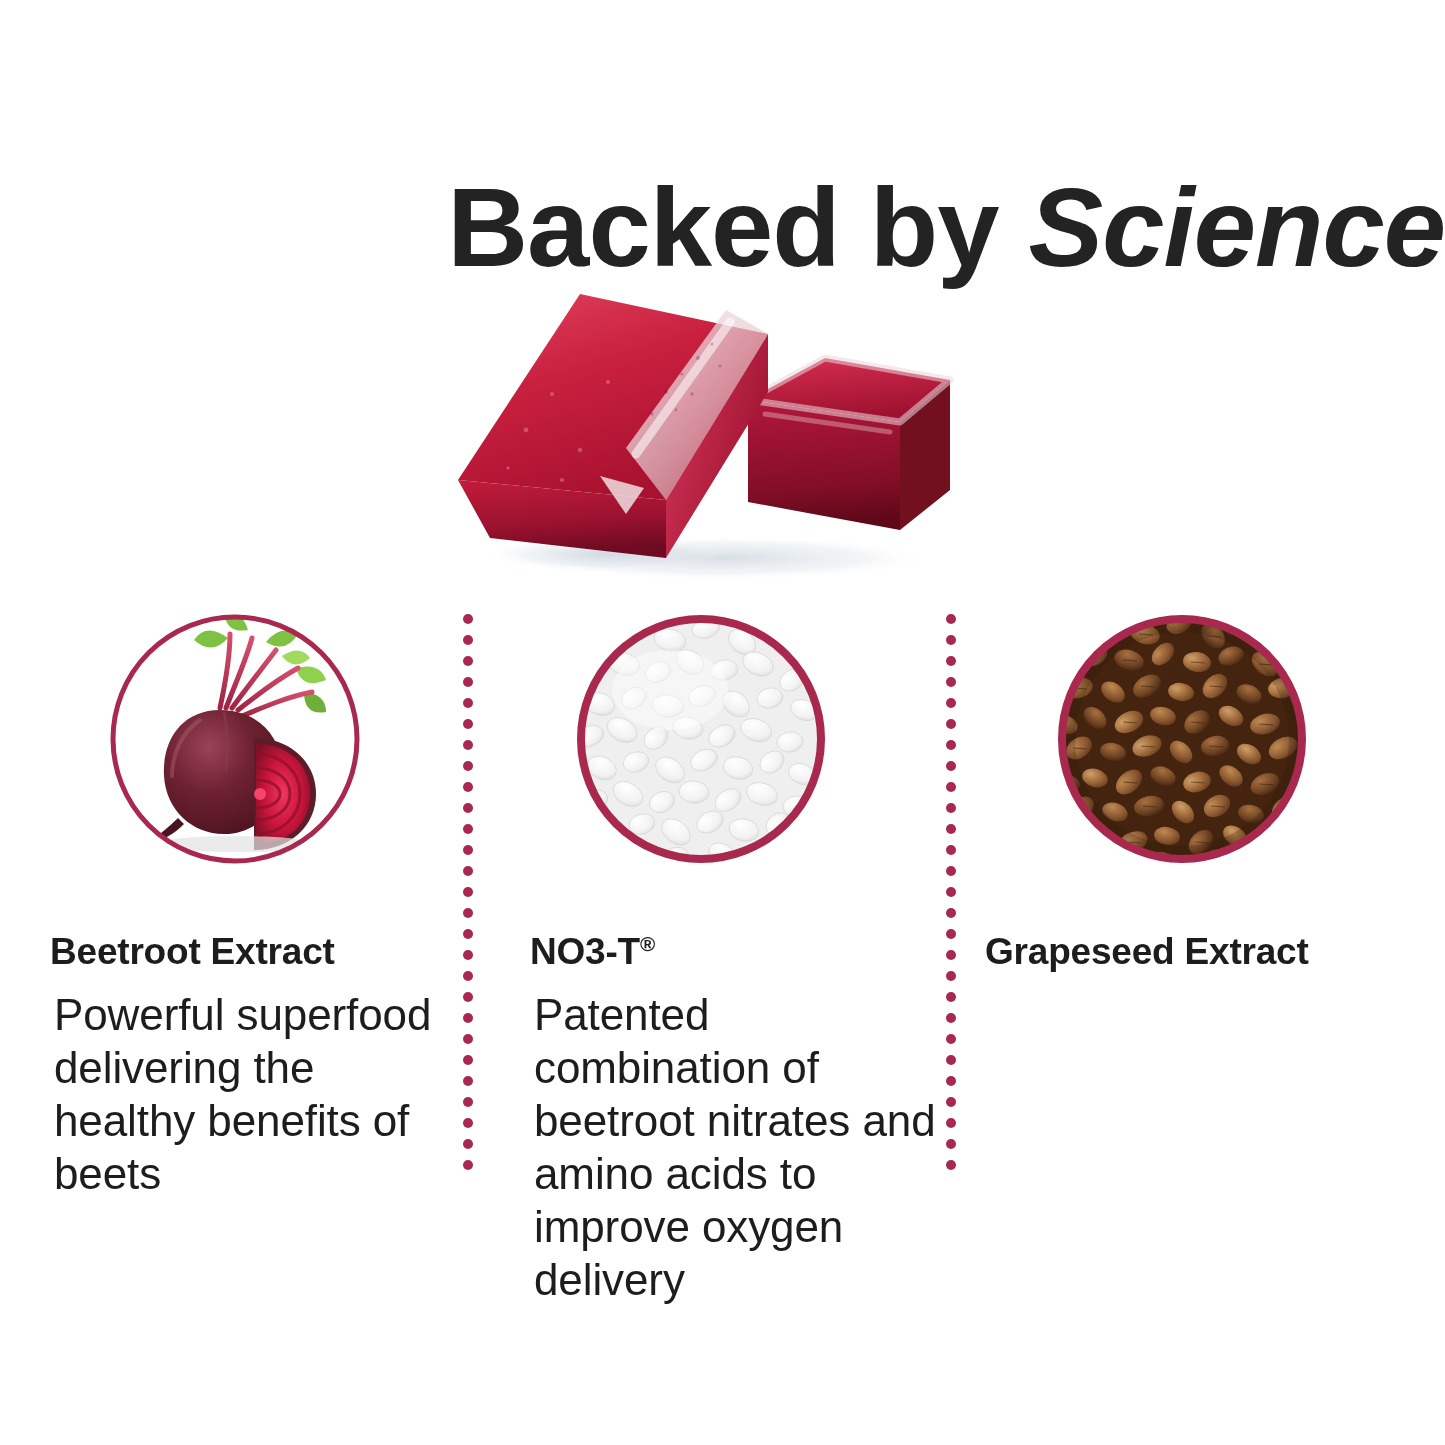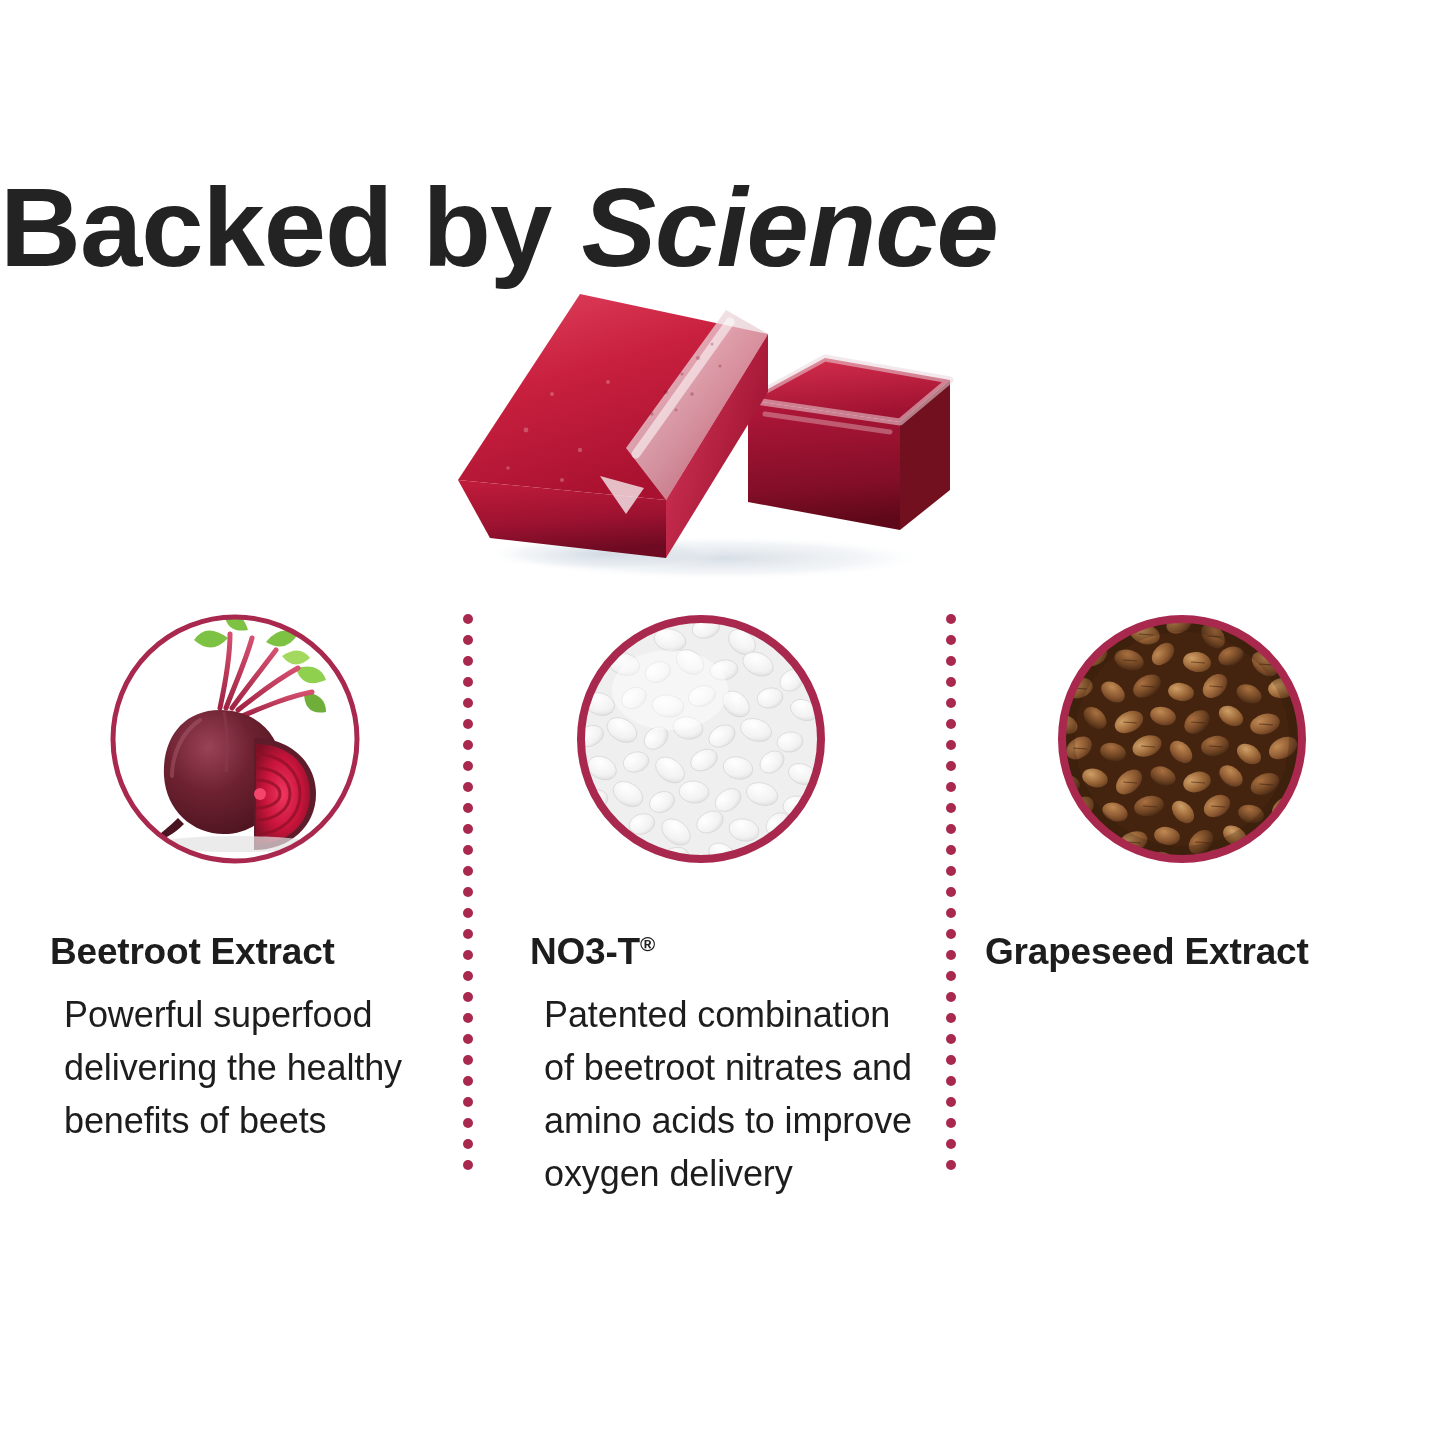--- a/index.html
+++ b/index.html
@@ -22,21 +22,21 @@
     inset: 0;
     background: #ffffff;
   }
 
   
   .title {
     position: absolute;
     top: 96px;
     left: 0;
     width: 1445px;
-    text-align: left;
+    text-align: right;
     font-size: 112px;
     line-height: 1.02;
     letter-spacing: -1px;
     color: #232323;
     white-space: nowrap;
   }
   .title .t-regular { font-weight: 700; }
   .title .t-emph { font-weight: 700; font-style: italic; }
 
   
@@ -98,25 +98,25 @@
     letter-spacing: -0.2px;
     white-space: nowrap;
   }
   .heading .reg {
     font-size: 0.56em;
     vertical-align: super;
     line-height: 0;
     font-weight: 700;
   }
   .body {
-    font-size: 36px;
+    font-size: 44px;
     font-weight: 400;
     line-height: 53px;
     color: #1d1d1d;
-    margin: 14px;
+    margin: 4px;
     letter-spacing: -0.1px;
   }
 
   
   .divider {
     position: absolute;
     top: 614px;
     width: 10px;
     height: 654px;
   }

